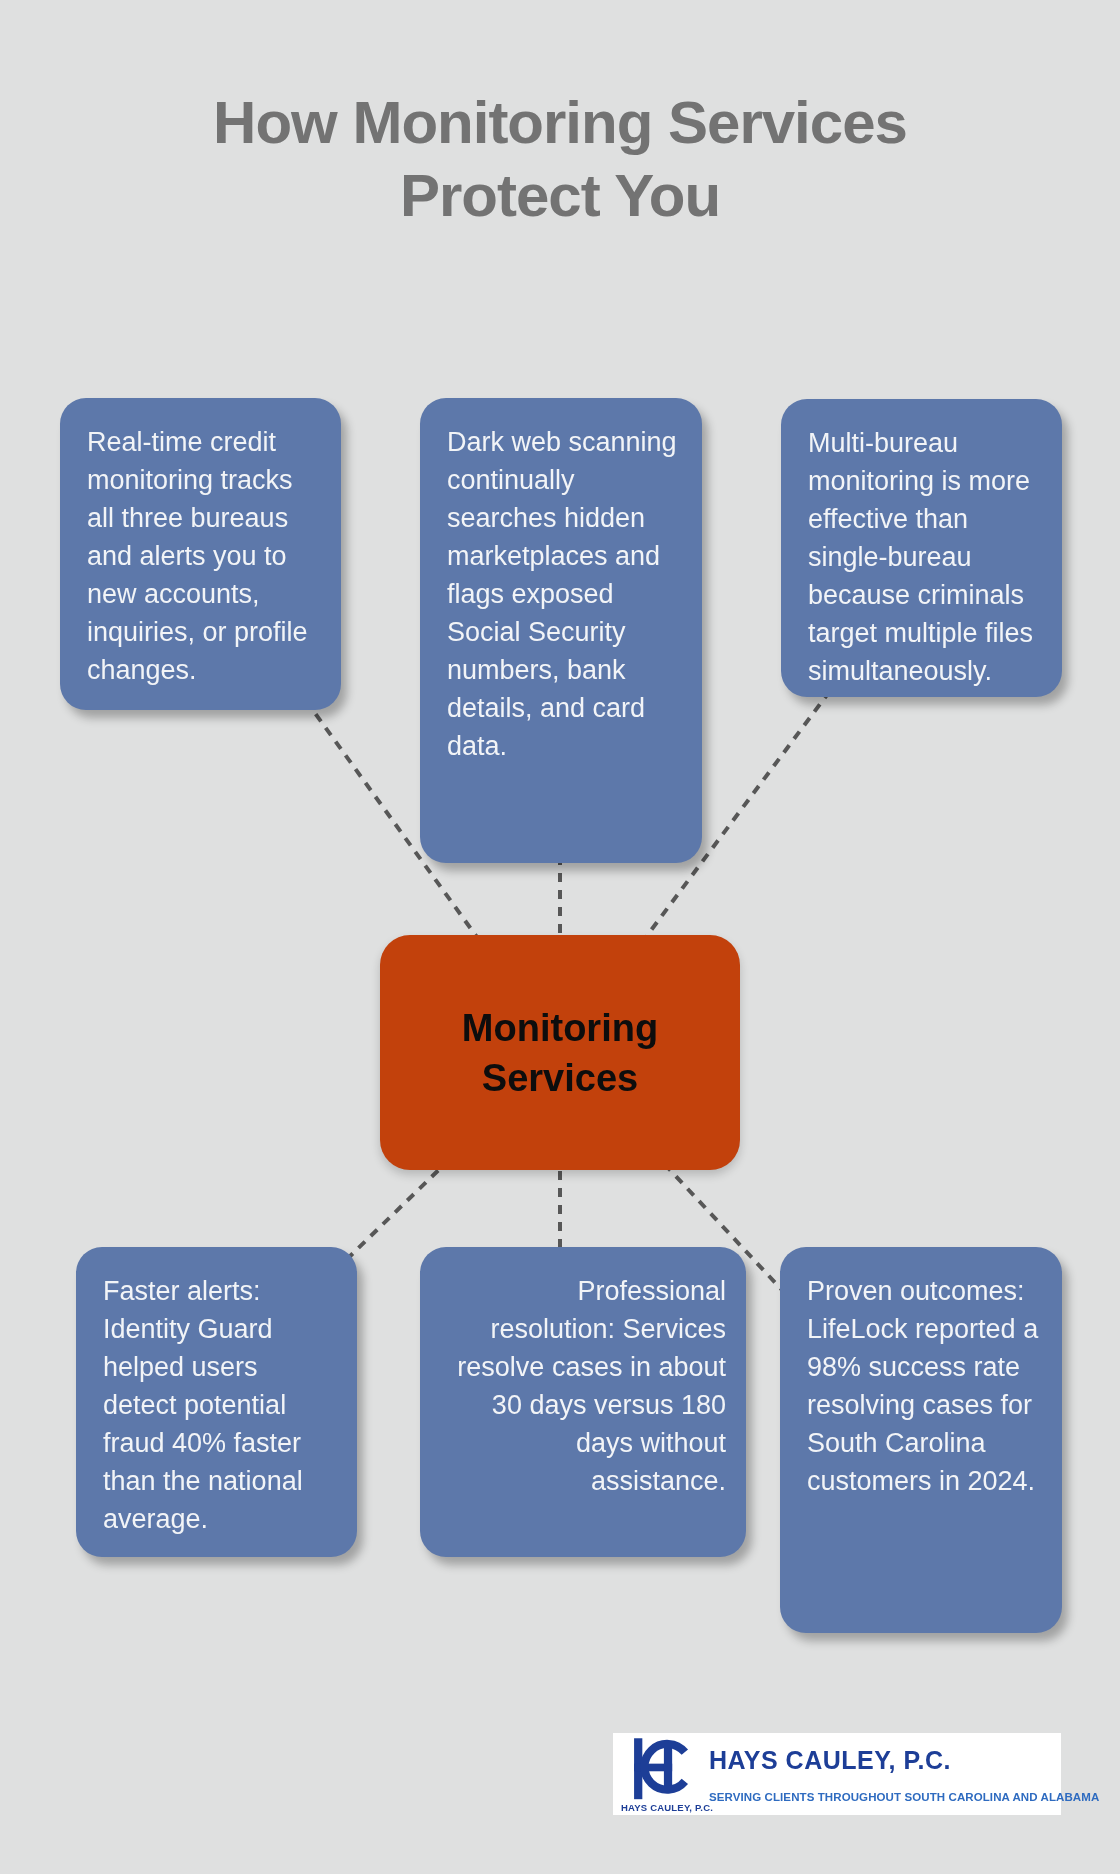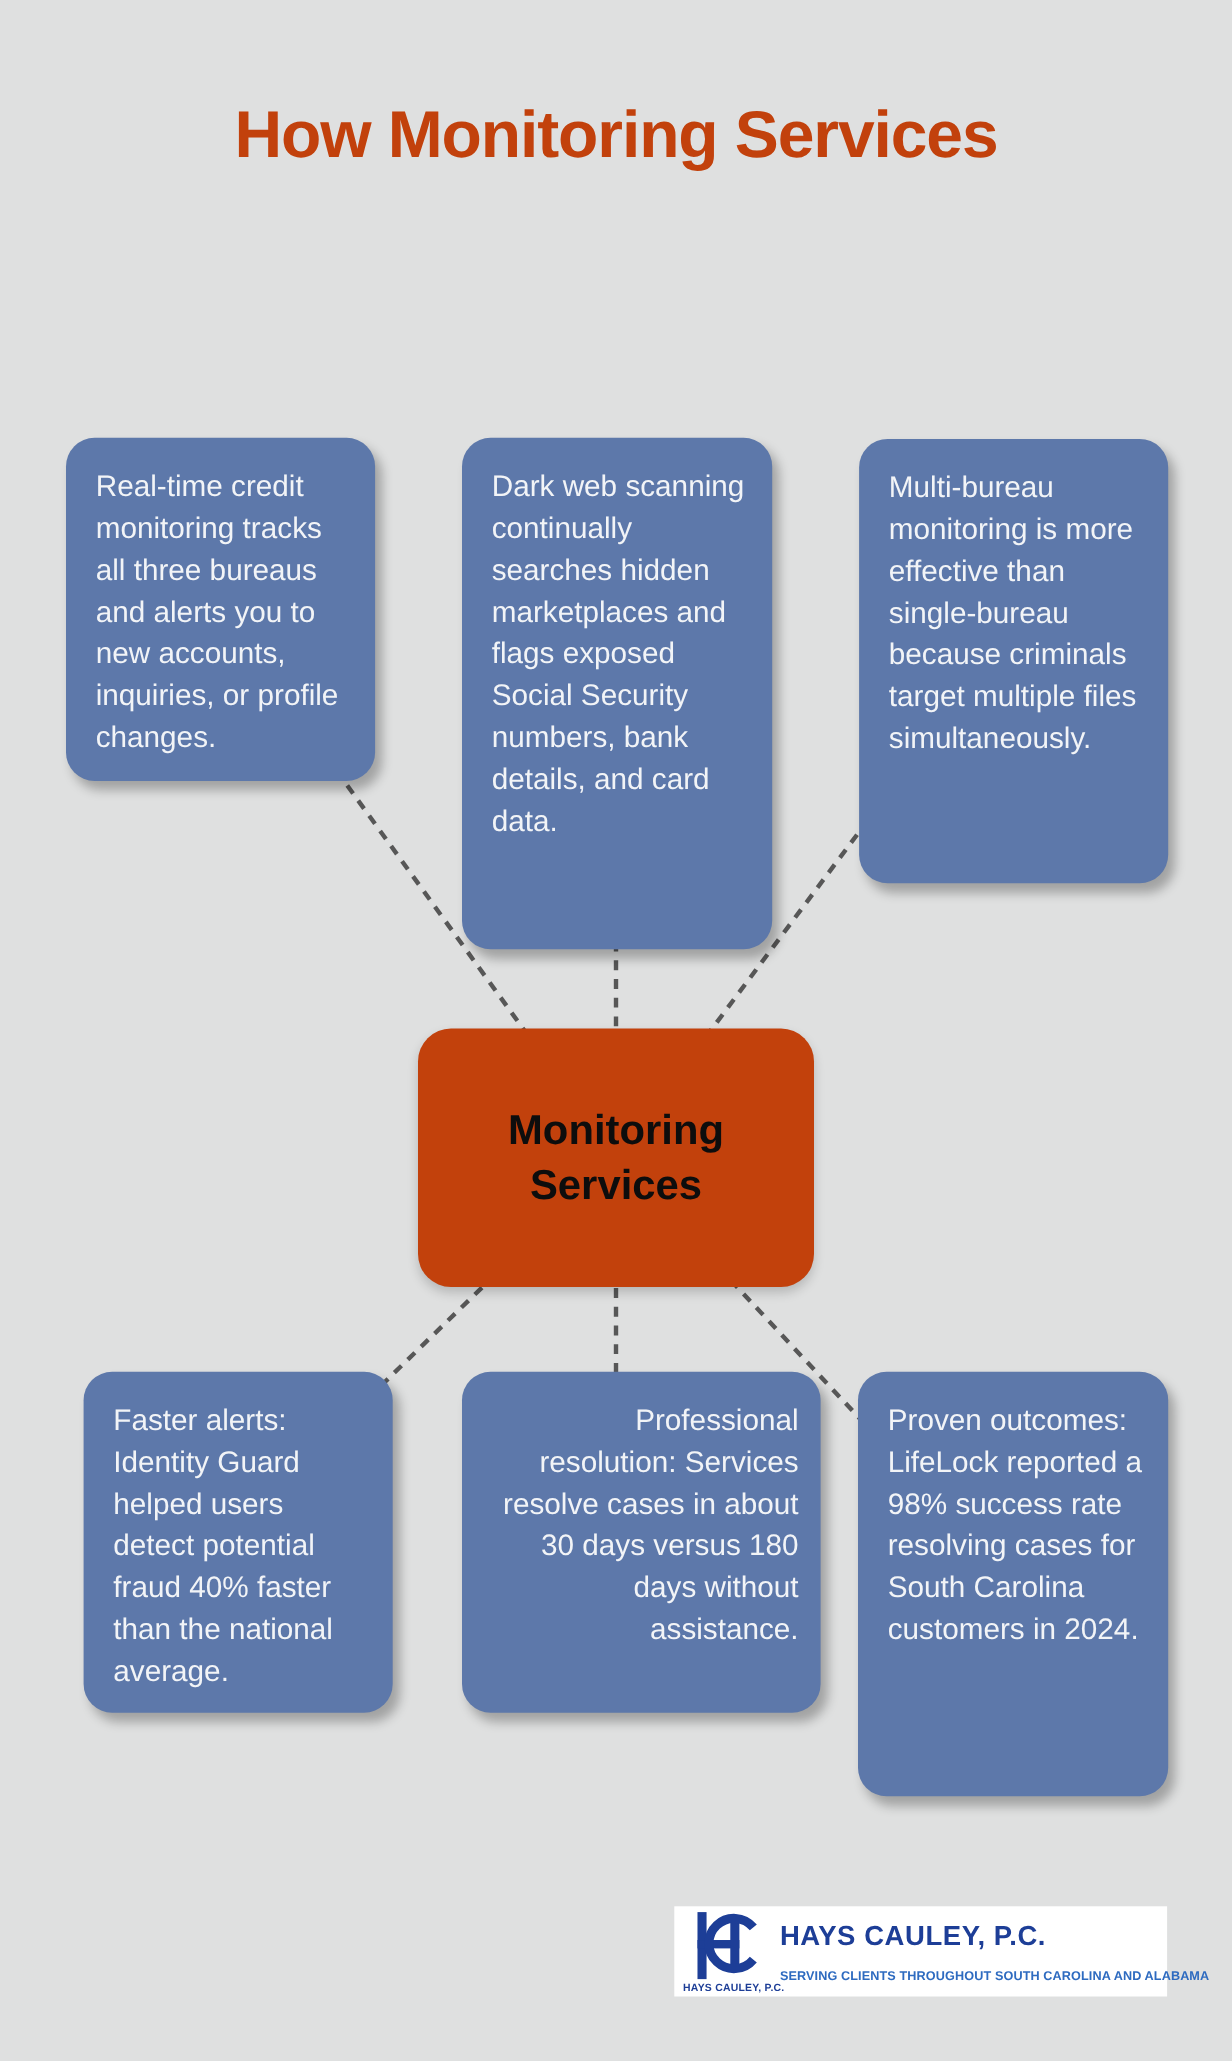--- a/index.html
+++ b/index.html
@@ -11,42 +11,42 @@
     font-family: "Liberation Sans", sans-serif;
     overflow: hidden;
   }
   .title {
     position: absolute;
     top: 86px; left: 0; width: 1120px;
     text-align: center;
     font-size: 60px;
     line-height: 73px;
     font-weight: 800;
-    color: #c2410c;
+    color: #737373;
     letter-spacing: -1px;
   }
   svg.connectors {
     position: absolute; top: 0; left: 0;
     width: 1120px; height: 1874px;
     z-index: 1;
   }
   .node {
     position: absolute;
     z-index: 2;
     background: #5d78aa;
     border-radius: 26px;
     box-shadow: 6px 8px 10px rgba(0,0,0,0.28);
     color: #f2f4f7;
     font-size: 27px;
     line-height: 38px;
     padding: 25px 20px 20px 27px;
   }
   .node-1 { left: 60px;  top: 398px;  width: 281px; height: 312px; }
   .node-2 { left: 420px; top: 398px;  width: 282px; height: 465px; }
-  .node-3 { left: 781px; top: 399px;  width: 281px; height: 404px; }
+  .node-3 { left: 781px; top: 399px;  width: 281px; height: 298px; }
   .node-4 { left: 60px;  top: 1247px; width: 281px; height: 310px; margin-left: 16px; }
   .node-5 { left: 420px; top: 1247px; width: 326px; height: 310px; text-align: right; }
   .node-6 { left: 780px; top: 1247px; width: 282px; height: 386px; }
   .center-node {
     position: absolute;
     z-index: 2;
     left: 380px; top: 935px;
     width: 360px; height: 235px;
     background: #c2410c;
     border-radius: 30px;
@@ -102,20 +102,21 @@
     color: #2e6bc0;
     letter-spacing: 0.1px;
     white-space: nowrap;
   }
 </style>
 </head>
 <body>
 
 <div class="title">
   <div>How Monitoring Services</div>
+  <div>Protect You</div>
 </div>
 
 <svg class="connectors" viewBox="0 0 1120 1874" xmlns="http://www.w3.org/2000/svg">
   <g stroke="#575757" stroke-width="4" stroke-dasharray="9 8" fill="none">
     <line x1="560" y1="1052" x2="200" y2="554"></line>
     <line x1="560" y1="1052" x2="560" y2="630"></line>
     <line x1="560" y1="1052" x2="921" y2="569"></line>
     <line x1="560" y1="1052" x2="200" y2="1402"></line>
     <line x1="560" y1="1052" x2="560" y2="1401"></line>
     <line x1="560" y1="1052" x2="921" y2="1439"></line>

